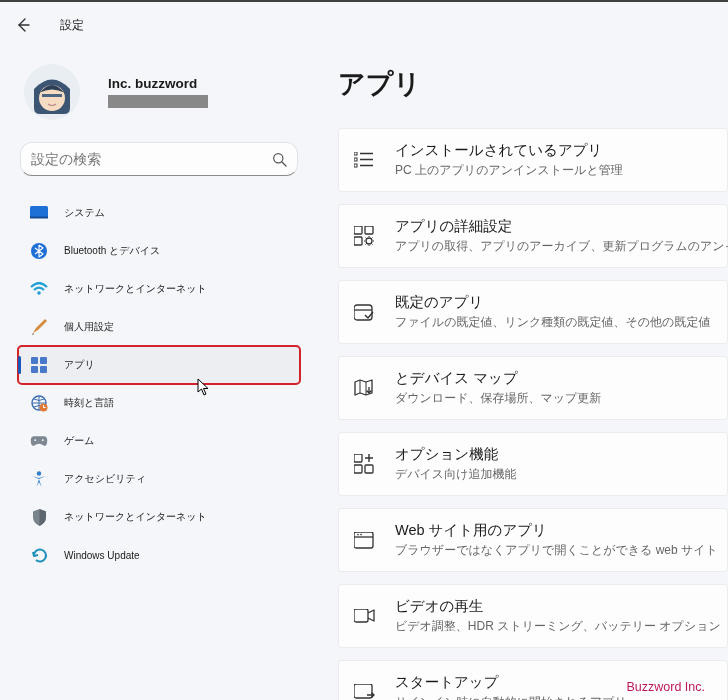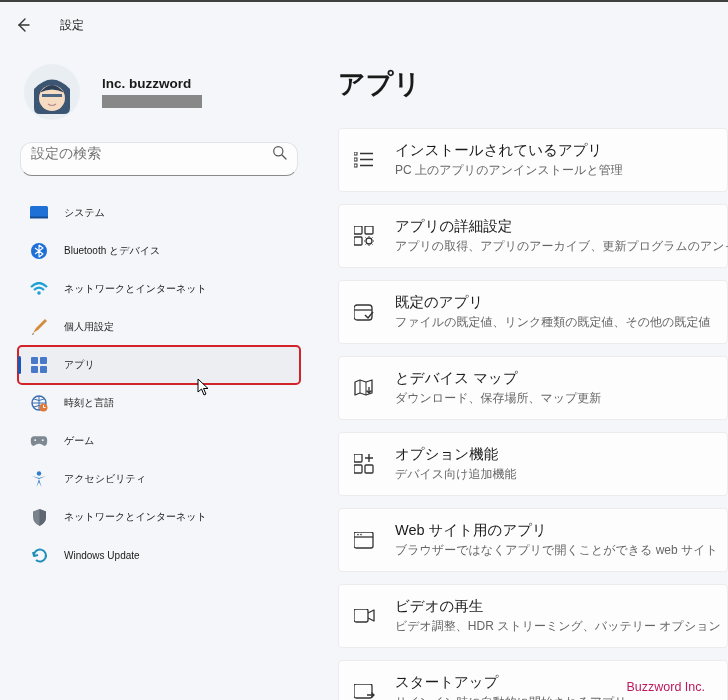--- a/index.html
+++ b/index.html
@@ -12,38 +12,38 @@
     }
     .titlebar {
       height: 48px; display: flex; align-items: center;
       padding-left: 16px; gap: 30px;
       border-top: 2px solid #404040;
     }
     .titlebar .back { width: 14px; height: 14px; }
     .titlebar .title { font-size: 12px; }
     .container { display: flex; height: calc(100% - 48px); }
     .sidebar { width: 310px; padding: 10px 0 0 18px; }
-    .user-block { display: flex; align-items: center; gap: 22px; padding: 6px 6px 18px 6px; }
+    .user-block { display: flex; align-items: center; gap: 28px; padding: 6px 6px 18px 6px; }
     .avatar {
       width: 56px; height: 56px; border-radius: 50%;
       background: #eef2f6;
       display: flex; align-items: center; justify-content: center;
       overflow: hidden;
     }
     .user-name { font-size: 13.5px; font-weight: 600; }
     .user-redact { width: 100px; height: 13px; background: #888; margin-top: 4px; }
     .search-box {
       margin: 4px 8px 18px 2px;
       height: 34px; width: 278px;
       background: #fdfdfe;
       border: 1px solid #e2e3e7;
       border-bottom: 1.5px solid #8a8a8a;
       border-radius: 12px;
-      display: flex; align-items: flex-start;
-      padding: 2px 10px;
+      display: flex; align-items: flex-end;
+      padding: 8px 10px;
     }
     .search-box input {
       flex: 1; border: none; outline: none;
       font-size: 14px; background: transparent;
       font-family: inherit;
     }
     .nav-list { list-style: none; }
     .nav-item {
       height: 38px; display: flex; align-items: center;
       gap: 16px; padding-left: 12px;

